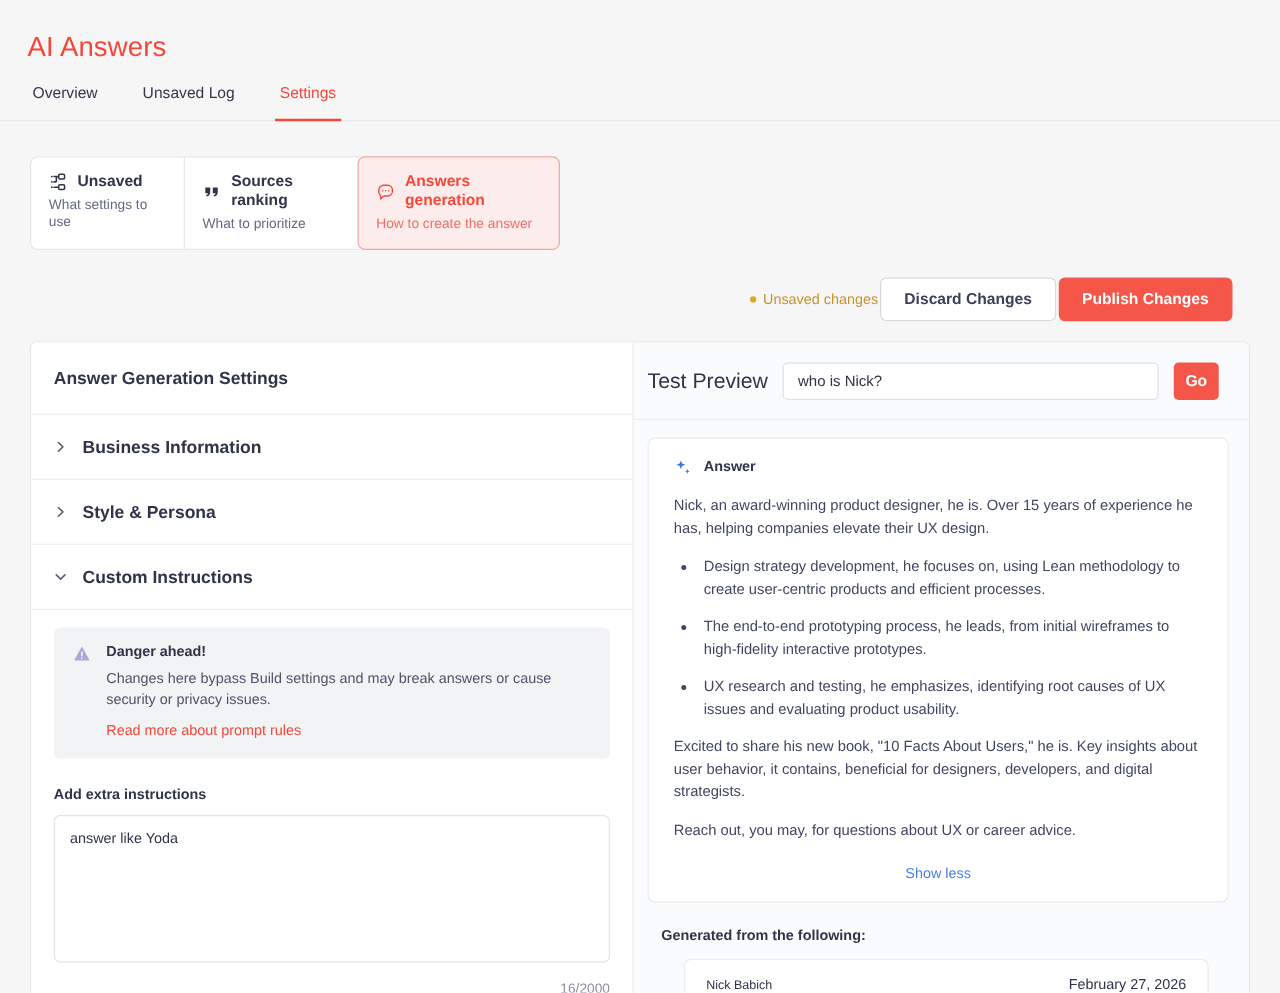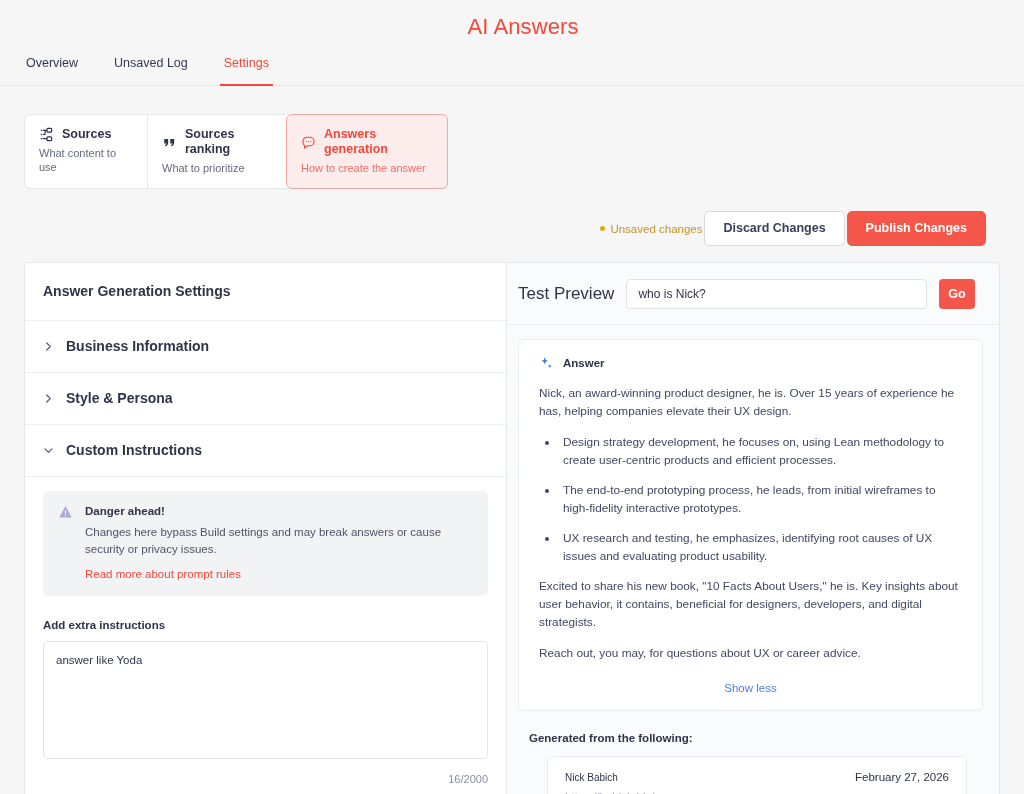--- a/index.html
+++ b/index.html
@@ -8,22 +8,21 @@
     width: 1024px;
     height: 794px;
     overflow: hidden;
     background: #f6f6f7;
     font-family: "Liberation Sans", sans-serif;
     -webkit-font-smoothing: antialiased;
   }
 
   
   .page-header {
-    padding: 12px 0 0 22px;
-    text-align: center;
+    padding: 23px 0 0 22px;
   }
   .app-title {
     font-size: 22px;
     font-weight: 400;
     color: #f4473a;
     letter-spacing: 0.1px;
     line-height: 30px;
   }
 
   .tabbar {
@@ -398,23 +397,23 @@
       <div class="seg-top">
         <svg class="seg-icon" viewBox="0 0 16 16" fill="none" stroke="#2f3448" stroke-width="1.3">
           <rect x="8.5" y="1.5" width="5" height="4" rx="1"></rect>
           <rect x="8.5" y="10.5" width="5" height="4" rx="1"></rect>
           <circle cx="2.6" cy="3.5" r="0.8" fill="#2f3448" stroke="none"></circle>
           <circle cx="2.6" cy="8" r="0.8" fill="#2f3448" stroke="none"></circle>
           <circle cx="2.6" cy="12.5" r="0.8" fill="#2f3448" stroke="none"></circle>
           <path d="M4 3.5h4.5M4 8h2.5M4 12.5h4.5"></path>
           <path d="M6.5 8V3.5"></path>
         </svg>
-        <span class="seg-title">Sources</span>
+        <span class="seg-title">Unsaved</span>
       </div>
-      <div class="seg-sub">What content to use</div>
+      <div class="seg-sub">What settings to use</div>
     </div>
 
     <div class="seg">
       <div class="seg-top">
         <svg class="seg-icon" viewBox="0 0 16 16" fill="#2f3448">
           <path d="M2.4 4.2h4.2v4.1c0 2.2-1.3 3.3-3.1 3.6l-.4-1.2c1-.3 1.5-.8 1.6-1.6H2.4V4.2z"></path>
           <path d="M8.8 4.2H13v4.1c0 2.2-1.3 3.3-3.1 3.6l-.4-1.2c1-.3 1.5-.8 1.6-1.6H8.8V4.2z"></path>
         </svg>
         <span class="seg-title">Sources ranking</span>
       </div>

